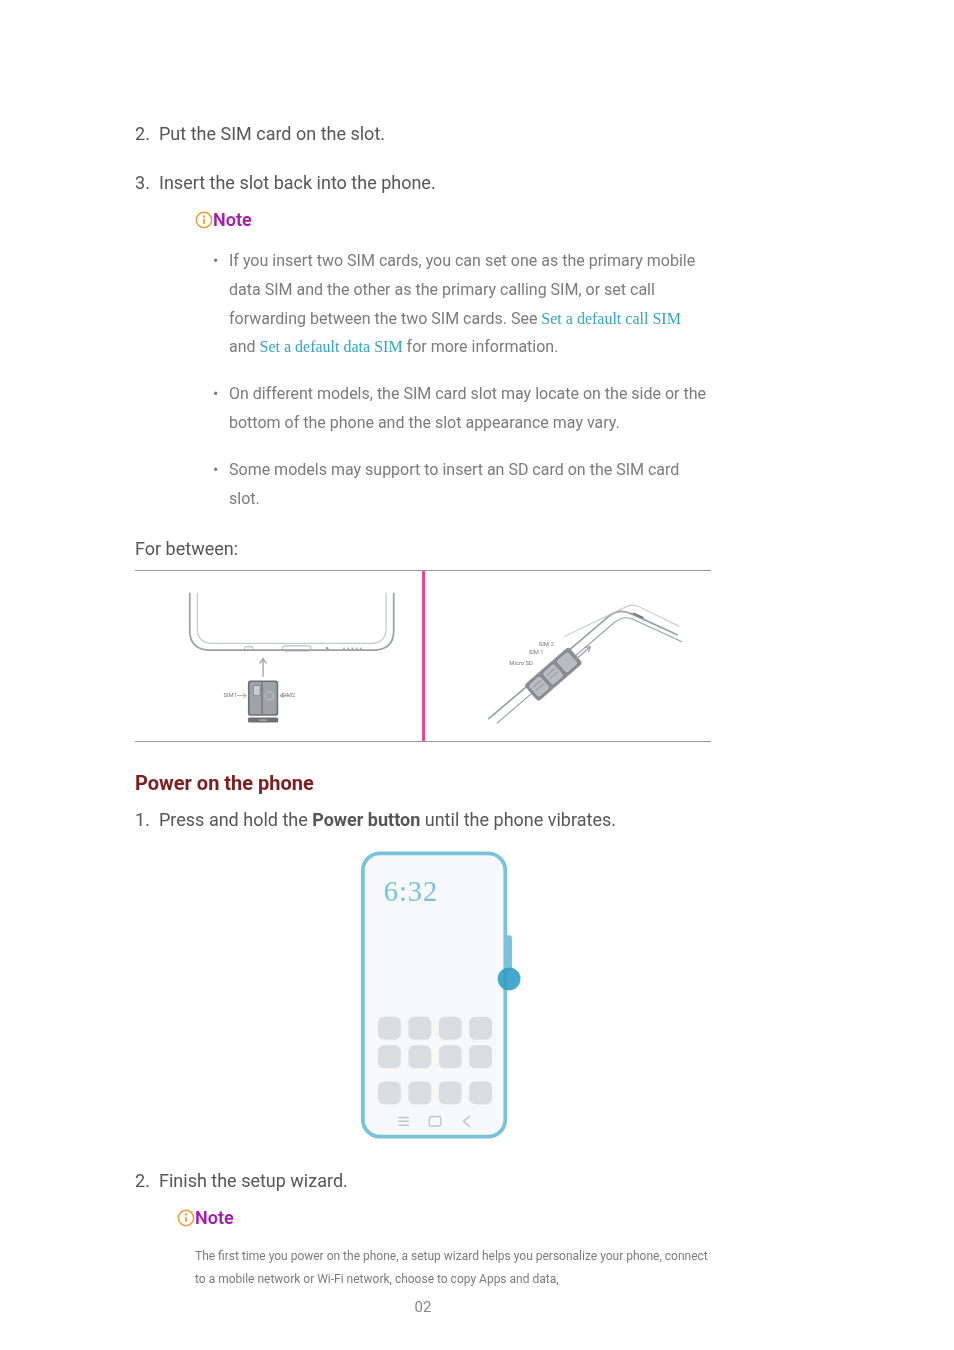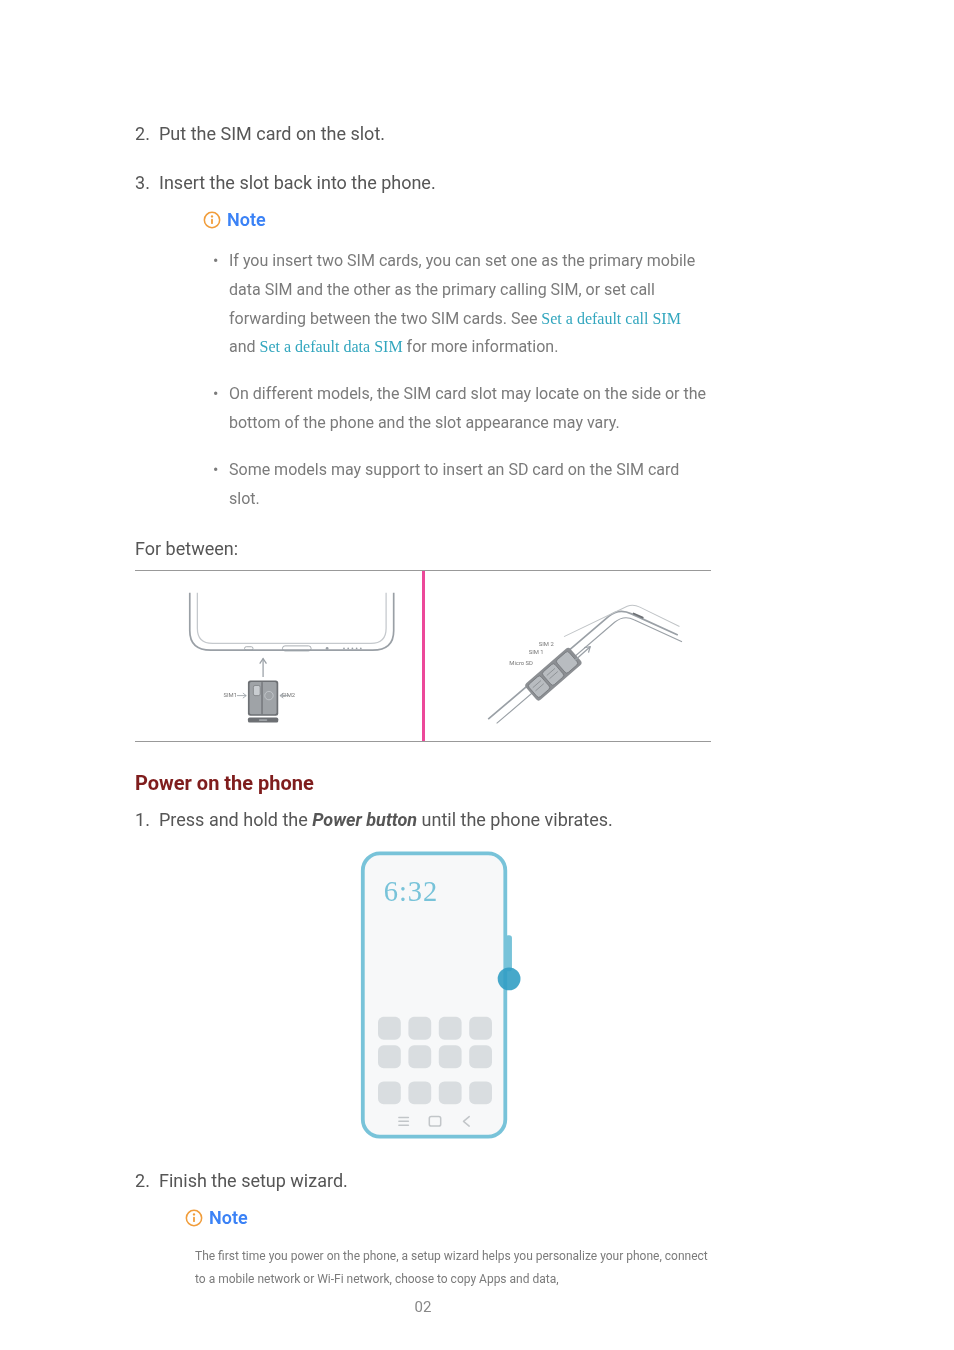--- a/index.html
+++ b/index.html
@@ -39,26 +39,24 @@
     top: 0;
     color: #565656;
   }
   .note-block {
     padding-left: 36px;
     margin-top: 10px;
   }
   .note-title {
     display: flex;
     align-items: center;
-    gap: 6px;
-    color: #3b82f6;
+    color: #a21caf;
     font-weight: 600;
     font-size: 18px;
     margin-bottom: 14px;
-    margin-left: 8px;
   }
   .info-icon {
     display: inline-flex;
     align-items: center;
     justify-content: center;
     width: 18px;
     height: 18px;
   }
   .info-icon svg { display:block; }
   ul.note-list {
@@ -124,21 +122,21 @@
     padding-left: 24px;
     margin-bottom: 22px;
     color: #565656;
   }
   ol.sub-list > li::before {
     content: counter(subitem) ".";
     position: absolute;
     left: 0;
     top: 0;
   }
-  .bold { font-weight: 700; color:#565656;font-style:italic; }
+  .bold { font-weight: 700; color:#565656; }
   .phone-wrap {
     display: flex;
     justify-content: center;
     margin: 12px 0 22px 0;
   }
   .note-body {
     margin-left: 18px;
     font-size: 12px;
     line-height: 1.9;
     color: #7B7B7B;

